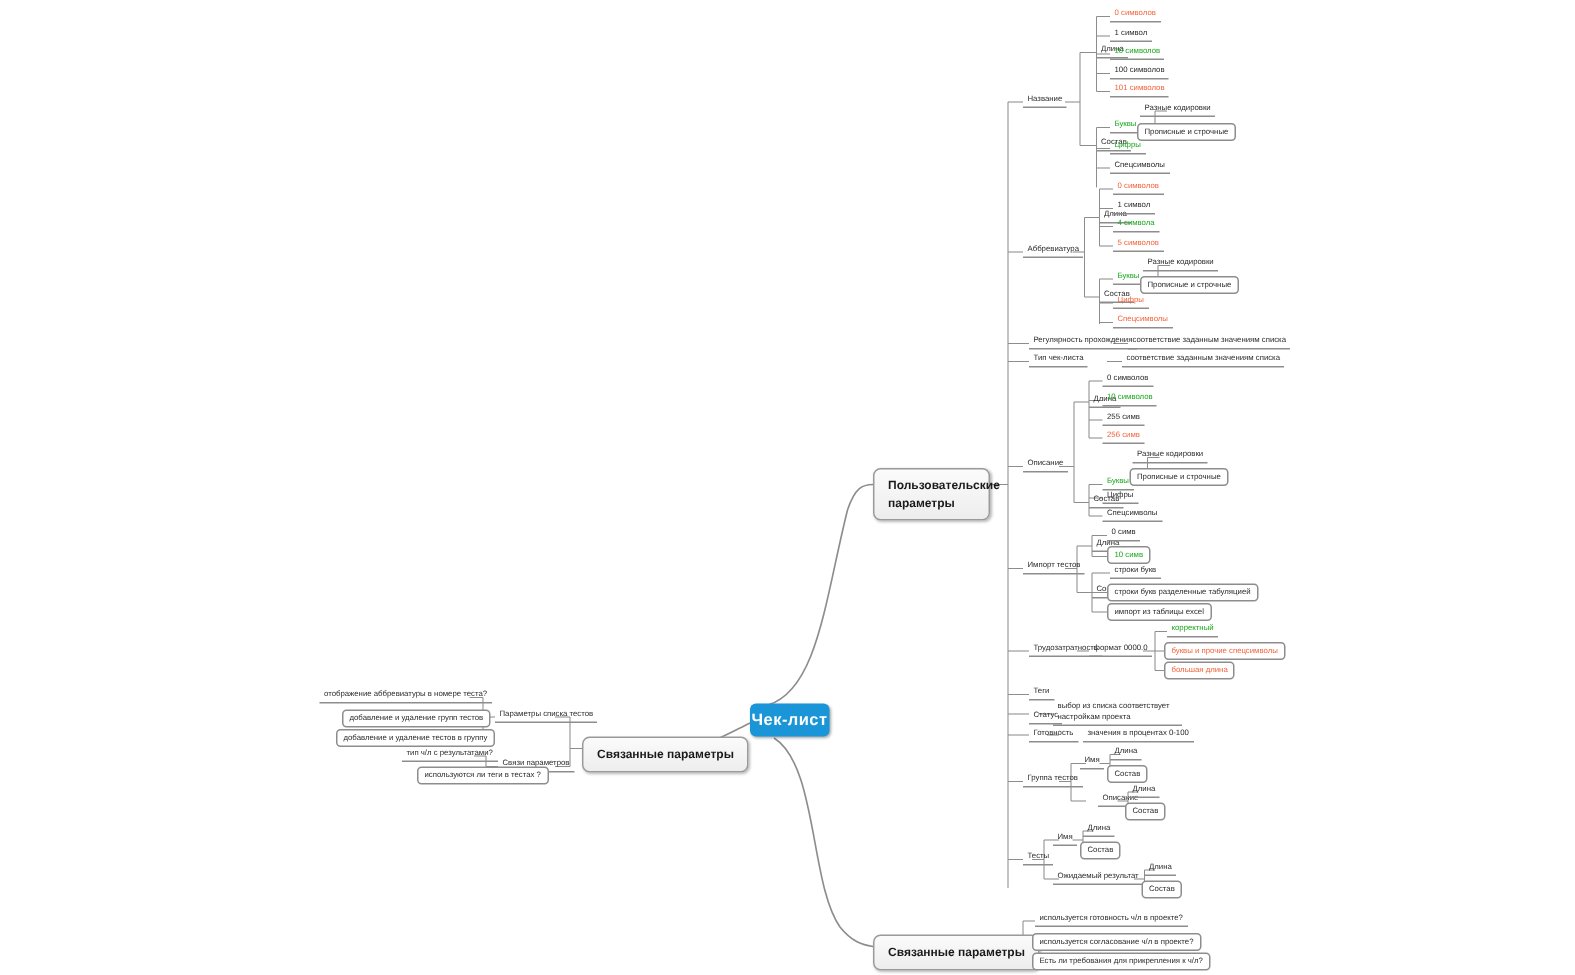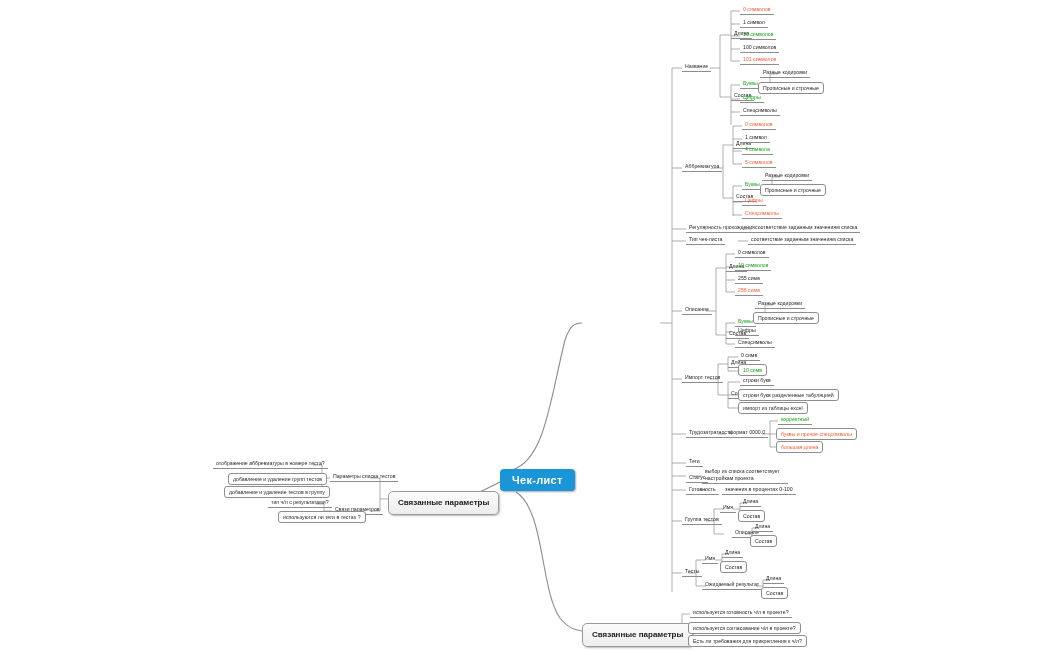--- a/index.html
+++ b/index.html
@@ -32,21 +32,21 @@
     white-space: nowrap;
     box-sizing: border-box;
   }
   
   .root-node {
     background: #1a95d8;
     color: #ffffff;
     font-weight: bold;
     font-size: 11px;
     border-radius: 4px;
-    padding: 5px 12px;
+    padding: 5px 1px;
     letter-spacing: 0.3px;
     box-shadow: 1px 1px 2px rgba(0,0,0,0.35);
   }
   
   .main-node {
     background: linear-gradient(to bottom, #fbfbfb, #ededed);
     border: 1px solid #9a9a9a;
     border-radius: 5px;
     color: #1a1a1a;
     font-weight: bold;
@@ -230,20 +230,21 @@
       <path d="M 322 492 L 313 492"></path>
       <path d="M 332 511 L 324 511"></path>
       <path d="M 324 504 L 324 518"></path>
       <path d="M 324 504 L 316 504"></path>
       <path d="M 324 518 L 316 518"></path>
     </g>
   </svg>
 
   <div class="node root-node" style="left:500px; top:469px;">Чек-лист</div>
 
+  <div class="node main-node" style="left:582px; top:312px; width:78px;">Пользовательские параметры</div>
 
   <div class="node main-node" style="left:388px; top:491px;">Связанные параметры</div>
 
   <div class="node main-node" style="left:582px; top:623px;">Связанные параметры</div>
 
   <div class="node txt underline" style="left:682px; top:62px;">Название</div>
   <div class="node txt underline" style="left:731px; top:29px;">Длина</div>
   <div class="node txt underline" style="left:731px; top:91px;">Состав</div>
 
   <div class="node txt underline red" style="left:740px; top:5px;">0 символов</div>

